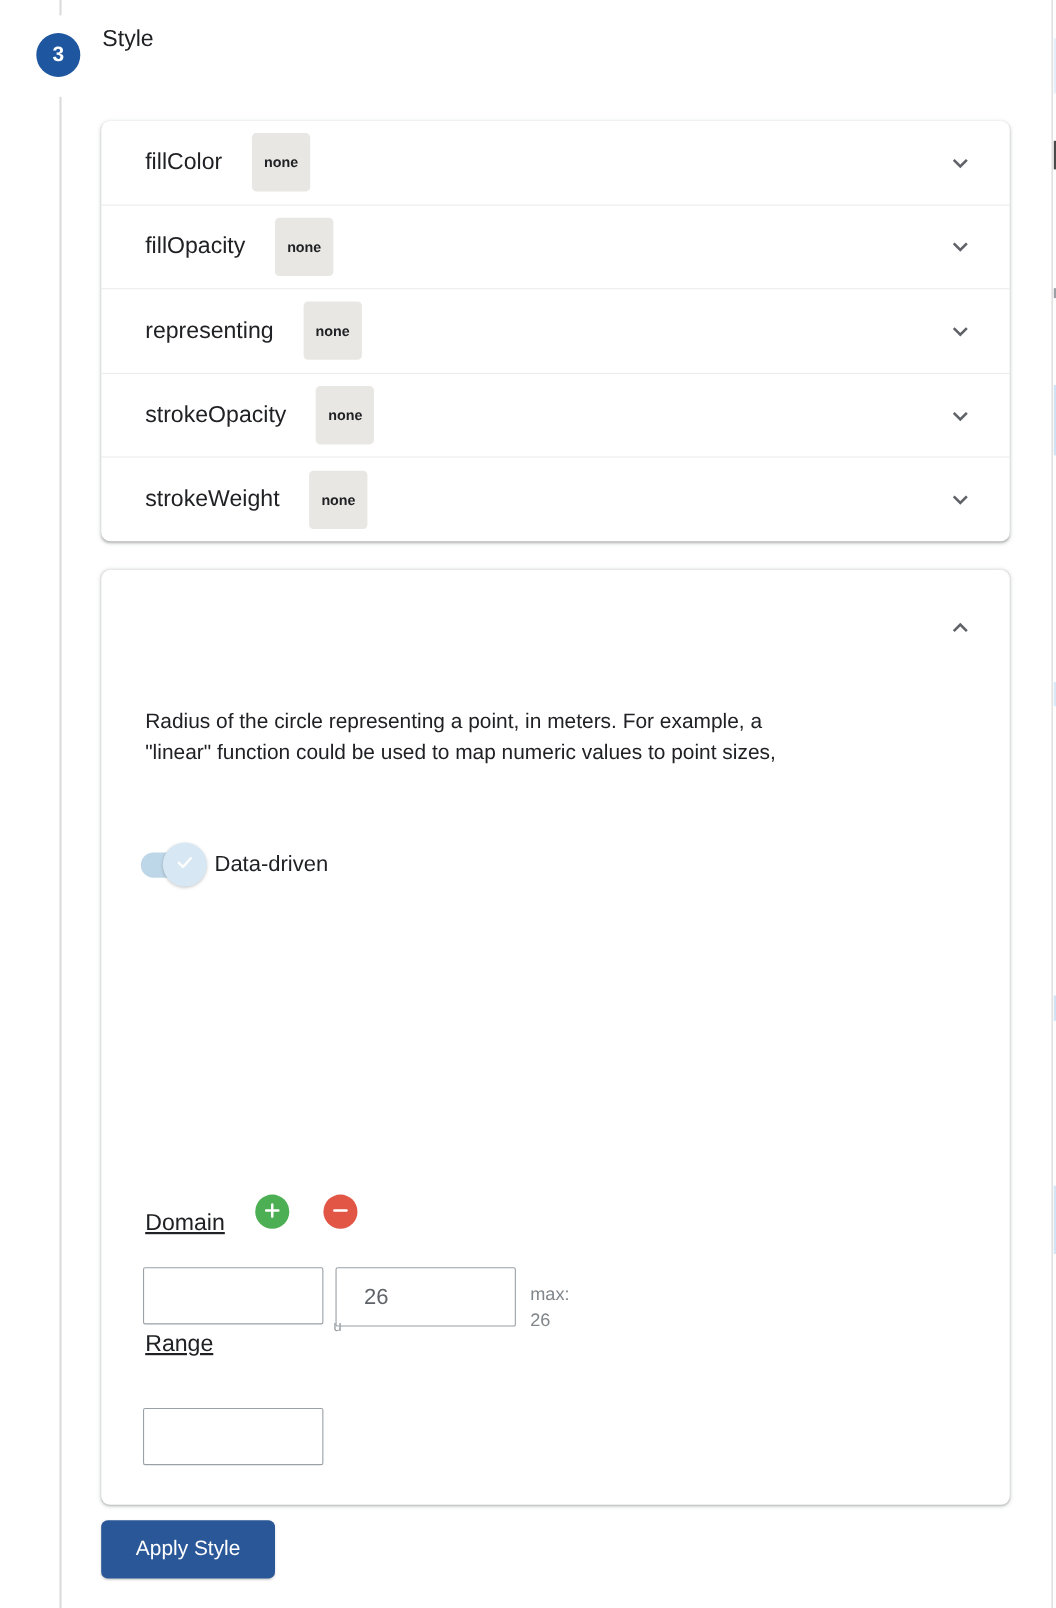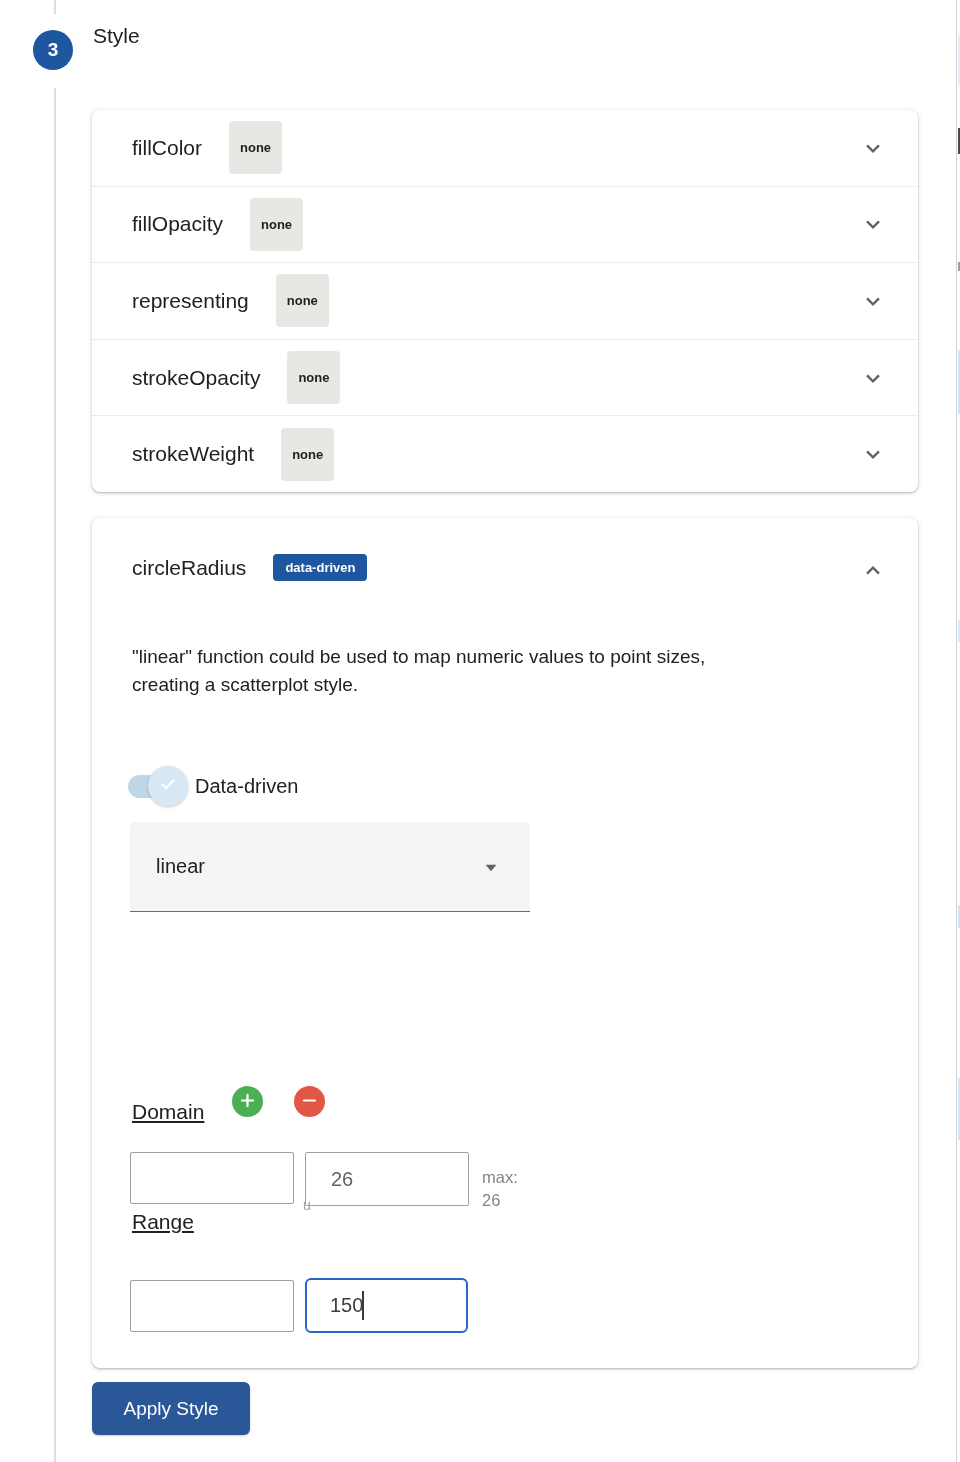--- a/index.html
+++ b/index.html
@@ -150,55 +150,45 @@
       <span class="chev">
         <svg width="26" height="26" viewBox="0 0 24 24">
             <path d="M6.5 9.5l5.5 5.5 5.5-5.5" fill="none" stroke="#5f6368" stroke-width="2.2"></path>
           </svg>
       </span>
     </div>
   </div>
 
   <div class="card card2">
 
-    <div class="cr-header">
-      <span class="cr-title">circleRadius</span>
-      <span class="badge blue">data-driven</span>
-    </div>
     <span class="cr-chev">
       <svg width="26" height="26" viewBox="0 0 24 24">
           <path d="M6.5 14.5l5.5-5.5 5.5 5.5" fill="none" stroke="#5f6368" stroke-width="2.2"></path>
         </svg>
     </span>
 
     <div class="cr-desc">
+      <span>Radius of the circle representing a point, in meters. For example, a</span>
       <span>"linear" function could be used to map numeric values to point sizes,</span>
-      <span>creating a scatterplot style.</span>
     </div>
 
     <div class="toggle-row">
       <span class="toggle" role="switch" aria-checked="true">
         <span class="track"></span>
         <span class="thumb">
           <span>
             <svg width="20" height="20" viewBox="0 0 24 24">
                 <path d="M5.5 12.5l4.5 4.5 8.5-9.5" fill="none" stroke="#fff" stroke-width="2.6" stroke-linecap="round" stroke-linejoin="round"></path>
               </svg>
           </span>
         </span>
       </span>
       <span class="toggle-label">Data-driven</span>
     </div>
 
-    <div class="select fn">
-      <span class="sel-value">linear</span>
-      <svg width="26" height="26" viewBox="0 0 24 24">
-          <path d="M7 10l5 6 5-6z" fill="#5f6368"></path>
-        </svg>
-    </div>
 
 
     <div class="section-label domain-label">Domain</div>
     <button class="round-btn plus">
       <span>
         <svg width="19" height="19" viewBox="0 0 24 24">
             <path d="M12 5v14M5 12h14" stroke="#fff" stroke-width="2.8" stroke-linecap="round"></path>
           </svg>
       </span>
     </button>
@@ -218,24 +208,20 @@
     </span>
     <div class="max-hint">
       <span>max:</span>
       <span>26</span>
     </div>
     <span class="stray">u</span>
 
     <div class="section-label range-label">Range</div>
     <span class="field f-rmin">
       <input type="text" value="" style="">
-    </span>
-    <span class="field f-rmax">
-      <input type="text" value="150" style="">
-      <span class="caret"></span>
     </span>
   </div>
 
   <button class="apply-btn">Apply Style</button>
 
   <div class="edge">
     <i class="e1"></i>
       <i class="e2"></i>
       <i class="e3"></i>
       <i class="e4"></i>

